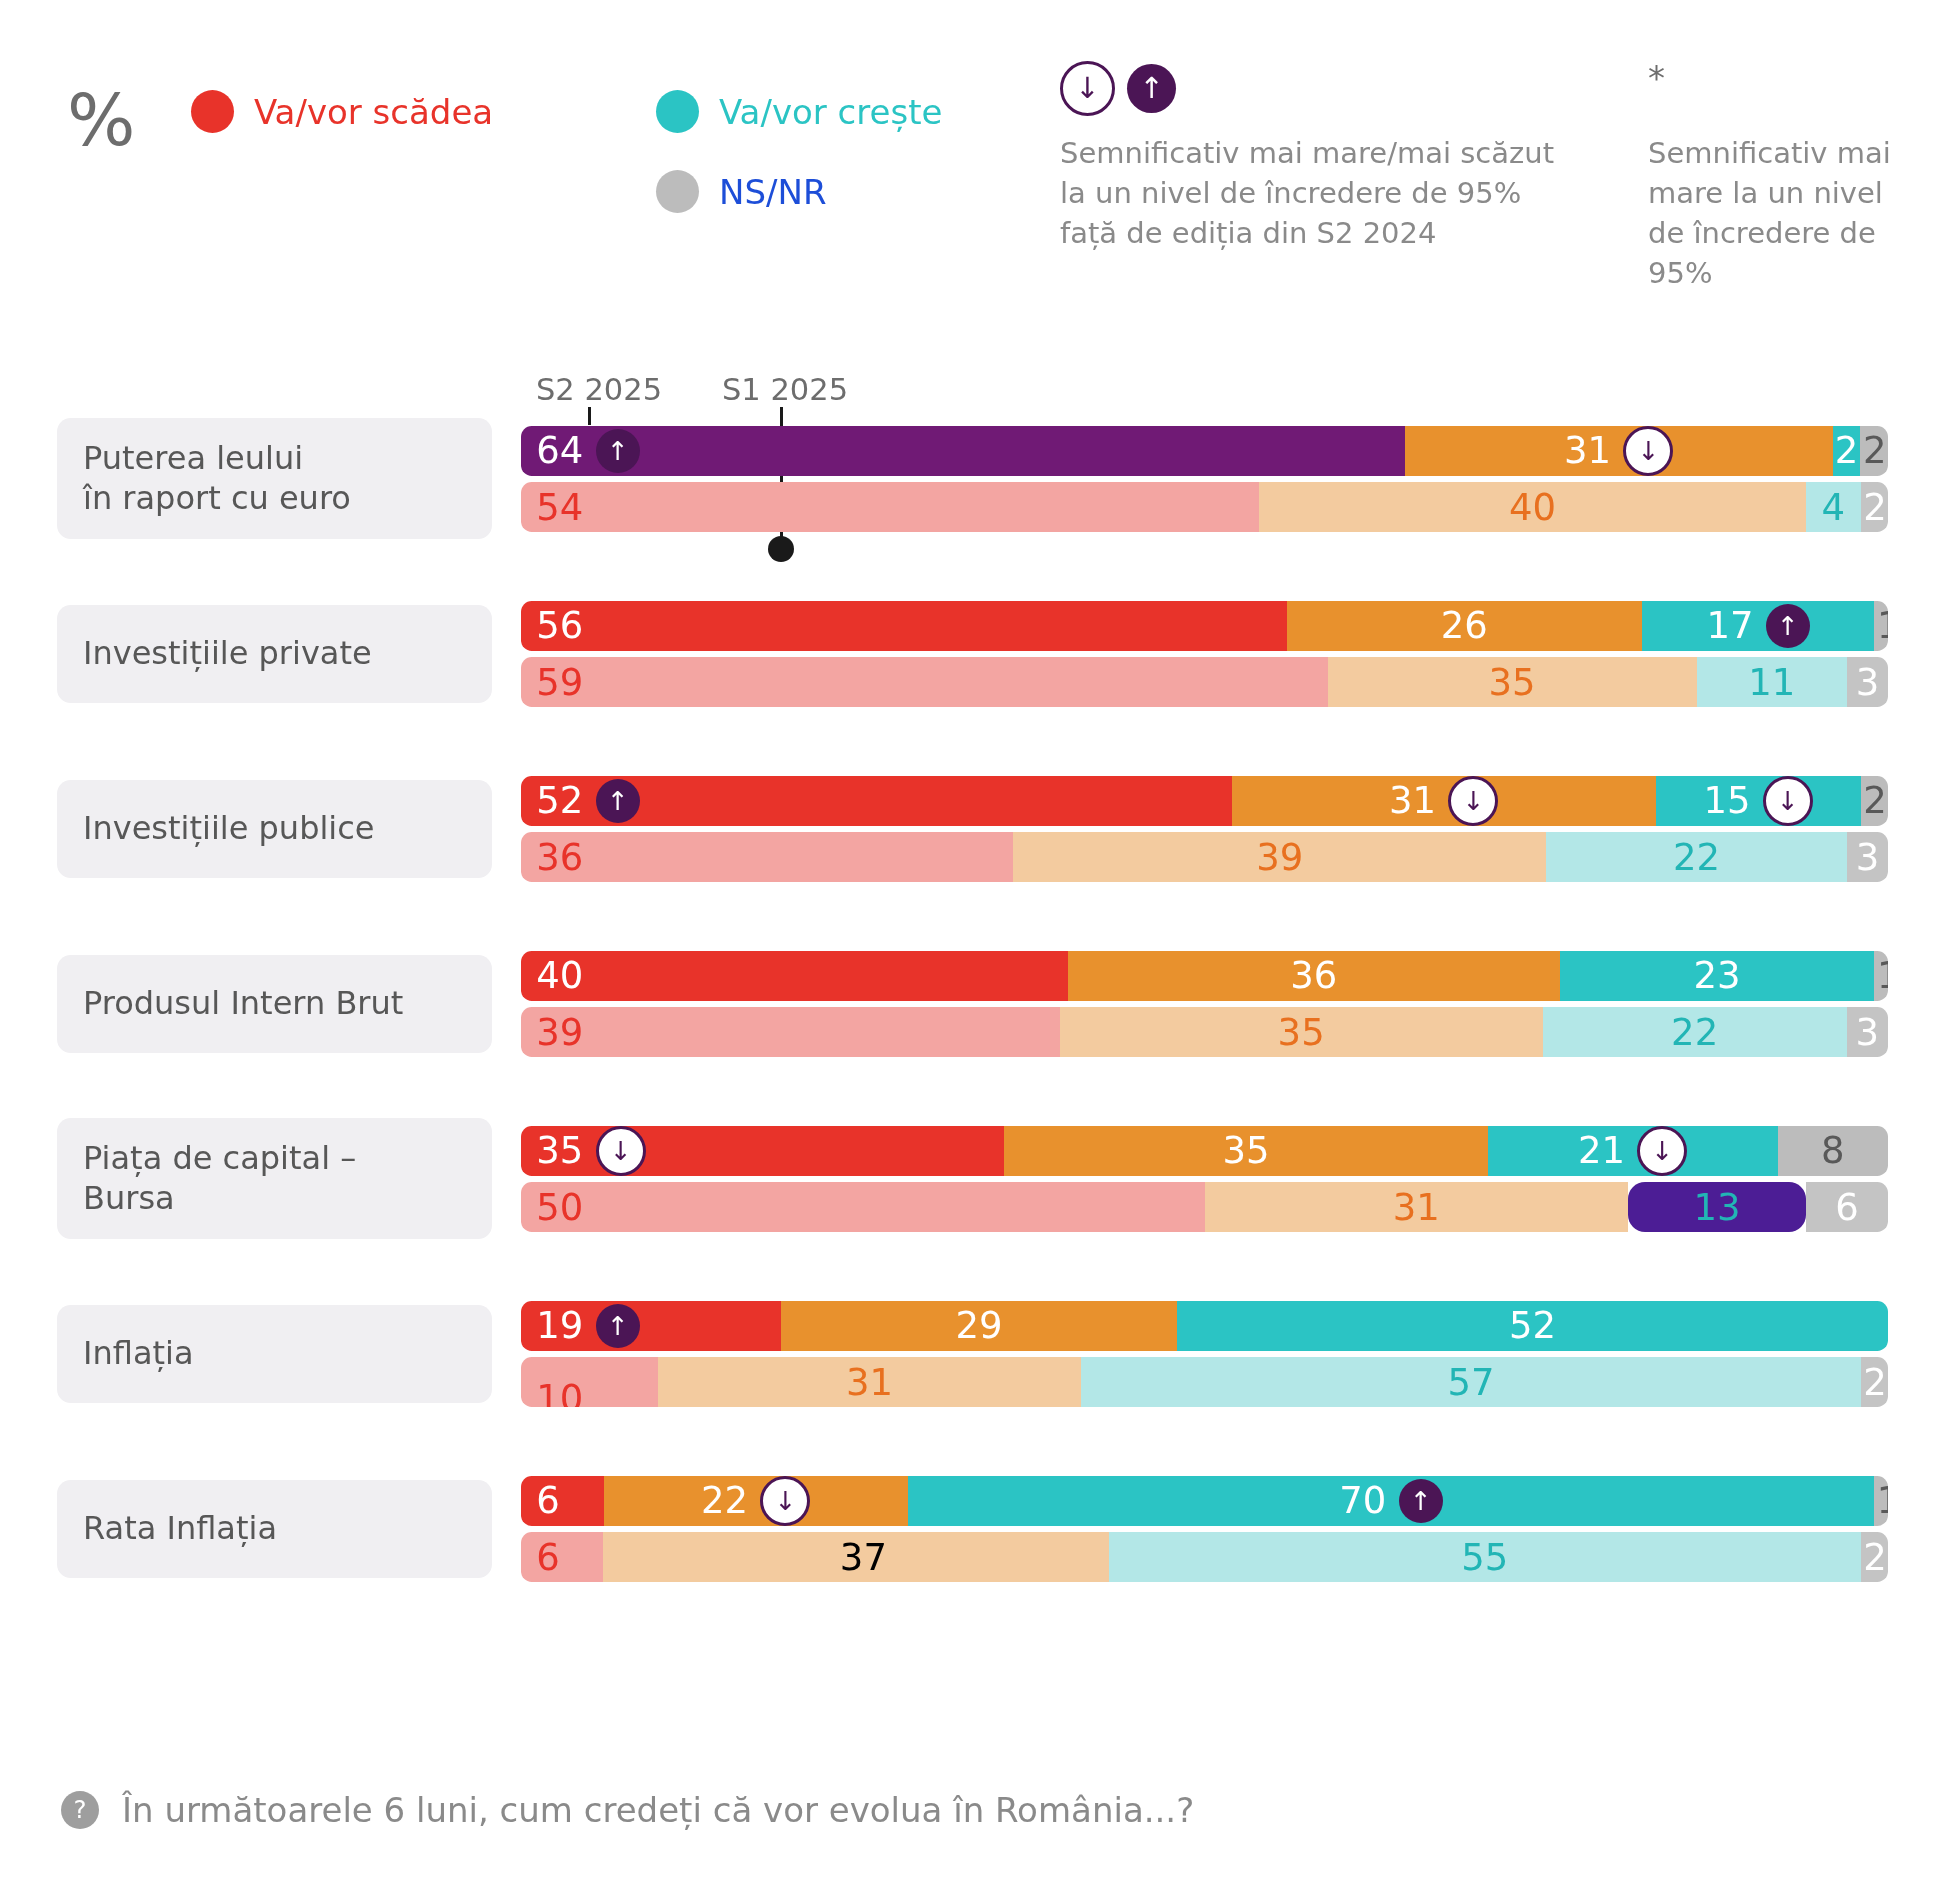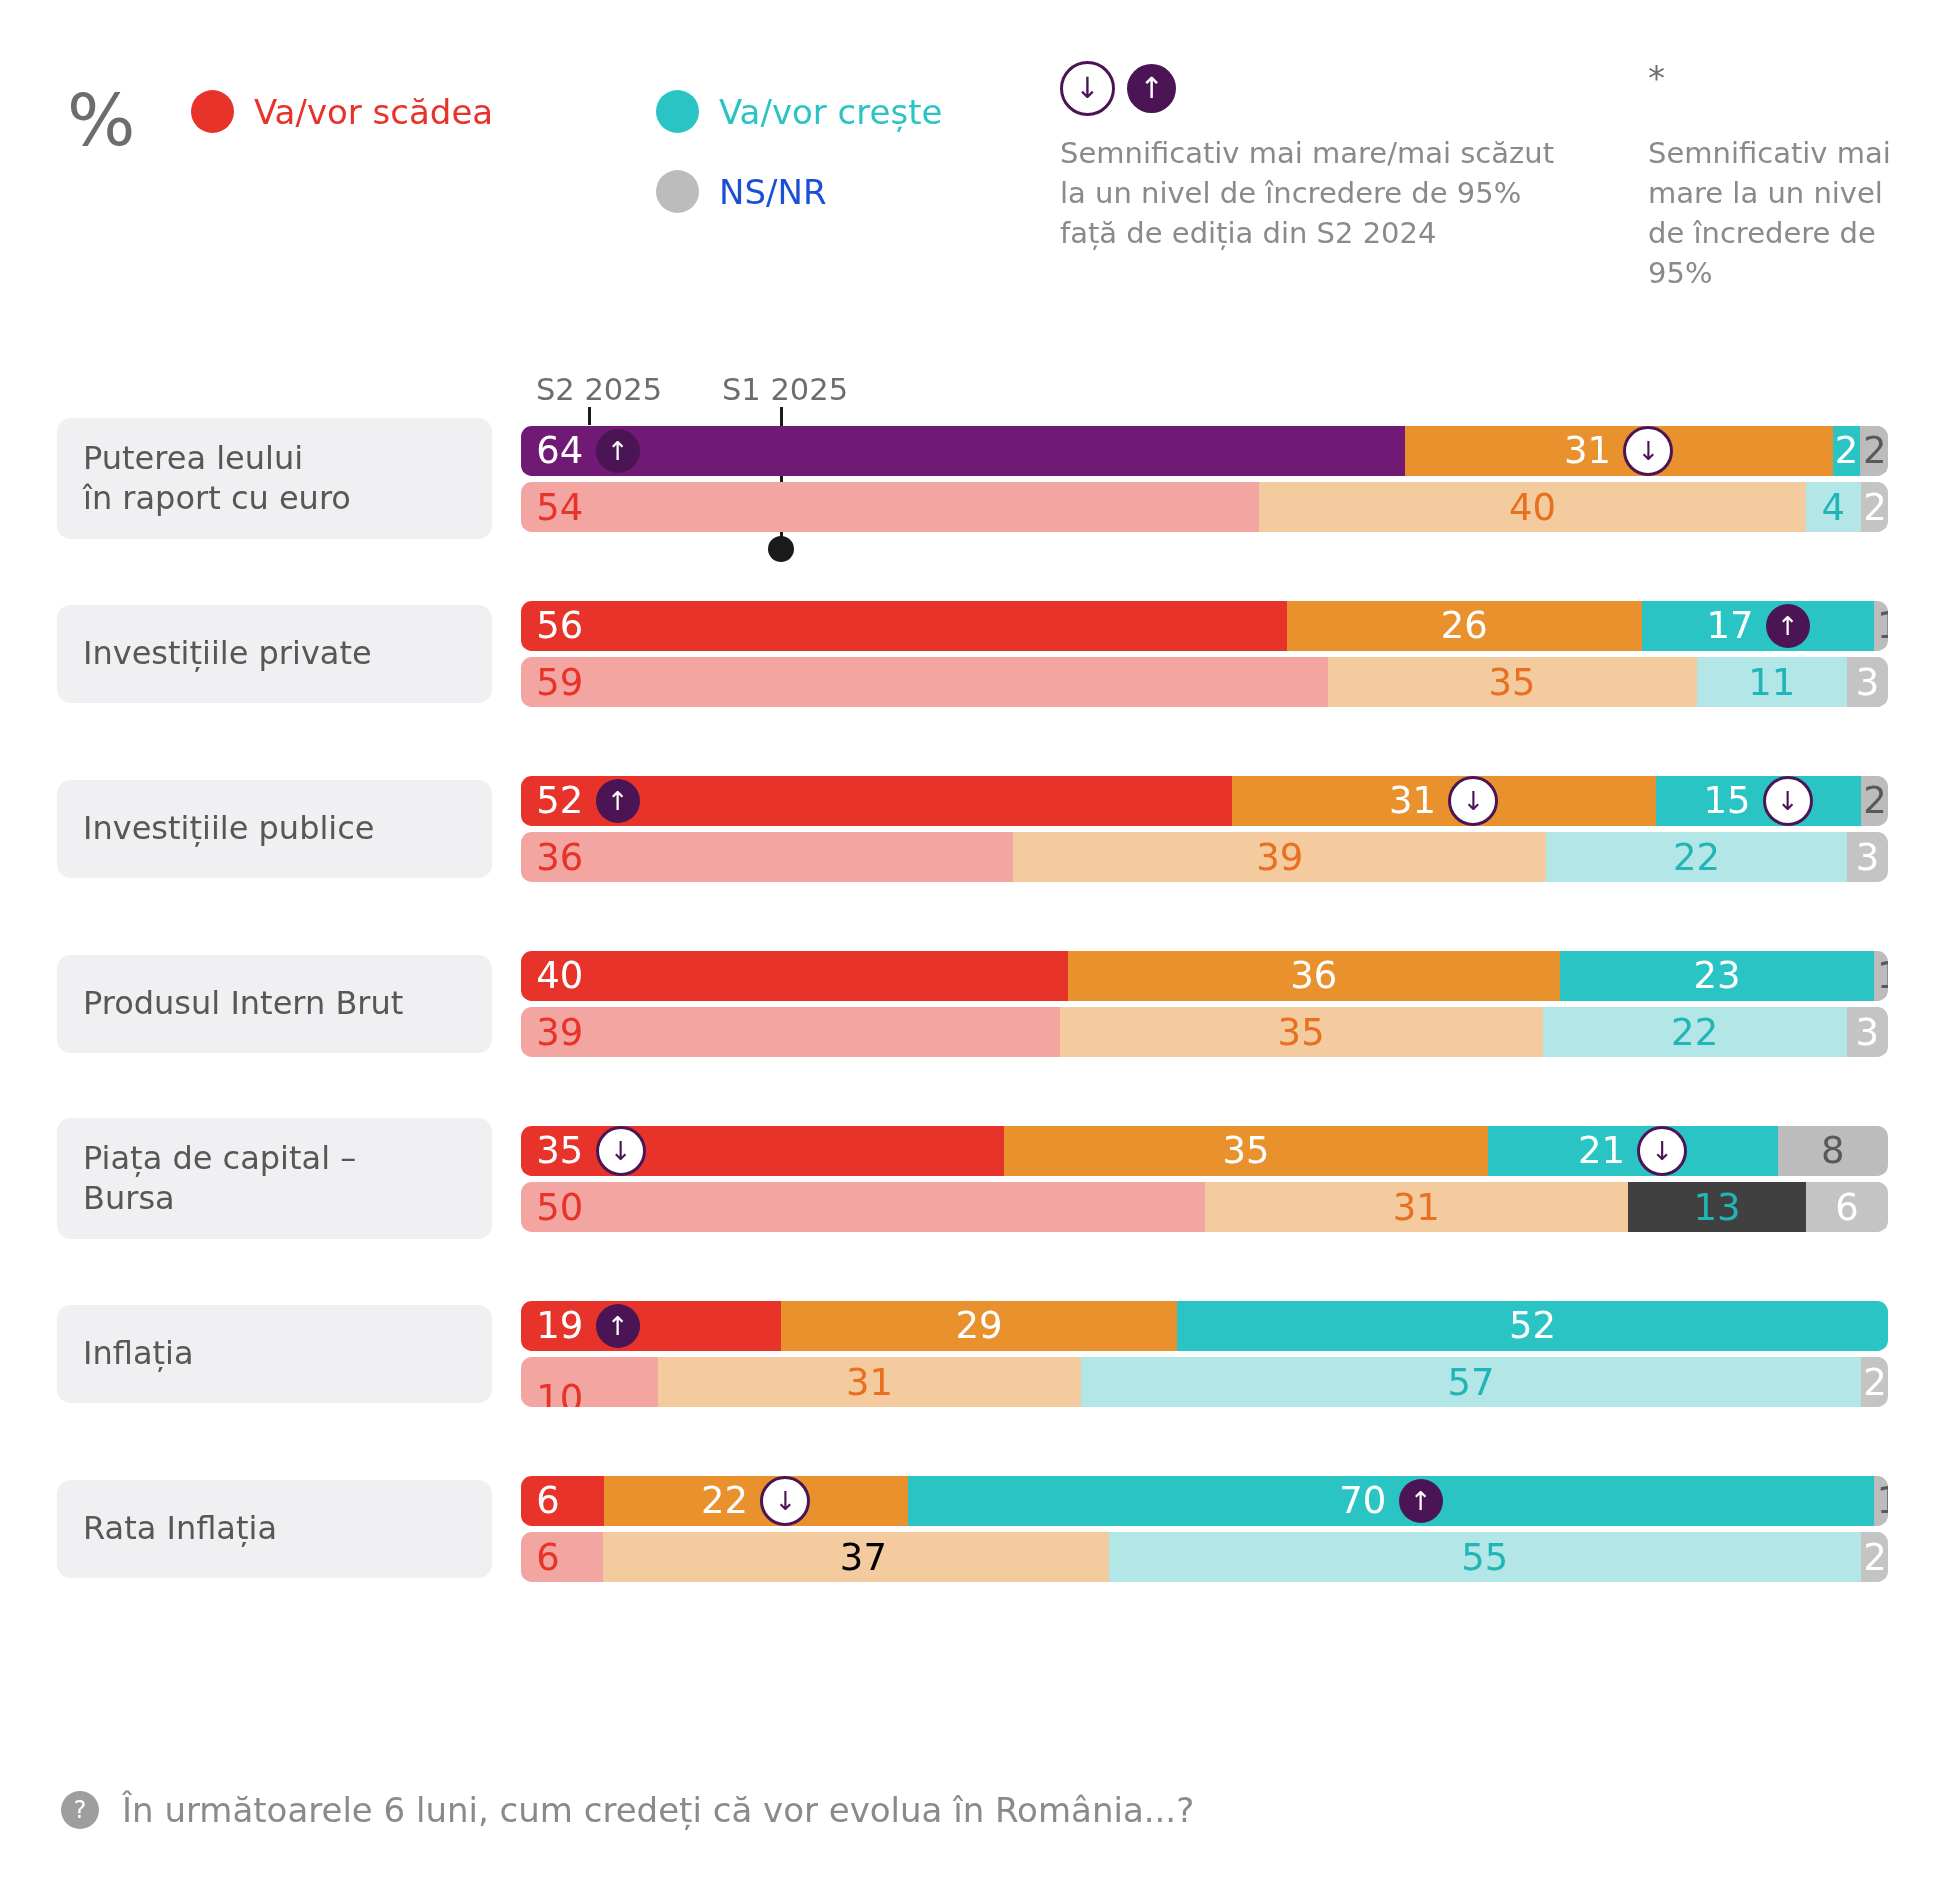--- a/index.html
+++ b/index.html
@@ -308,21 +308,21 @@
             <span class="val" style="color: rgb(89, 89, 89);">8</span>
           </div>
         </div>
         <div class="bar">
           <div class="seg first" style="background: rgb(243, 165, 162); flex: 0 0 50%;">
             <span class="val" style="color: rgb(232, 51, 42);">50</span>
           </div>
           <div class="seg mid" style="background: rgb(243, 203, 159); flex: 0 0 31%;">
             <span class="val" style="color: rgb(232, 112, 31);">31</span>
           </div>
-          <div class="seg mid" style="background: #404040; flex: 0 0 13%;">
+          <div class="seg mid" style="background: #4c1d95; flex: 0 0 13%; border-radius: 17px;">
             <span class="val" style="color: rgb(34, 181, 181);">13</span>
           </div>
           <div class="seg last" style="background: rgb(196, 196, 196); flex: 0 0 6%;">
             <span class="val" style="color: rgb(255, 255, 255);">6</span>
           </div>
         </div>
       </div>
     </div>
     <div class="row">
       <div class="cat" style="height: 98px; top: 12.2px;">

